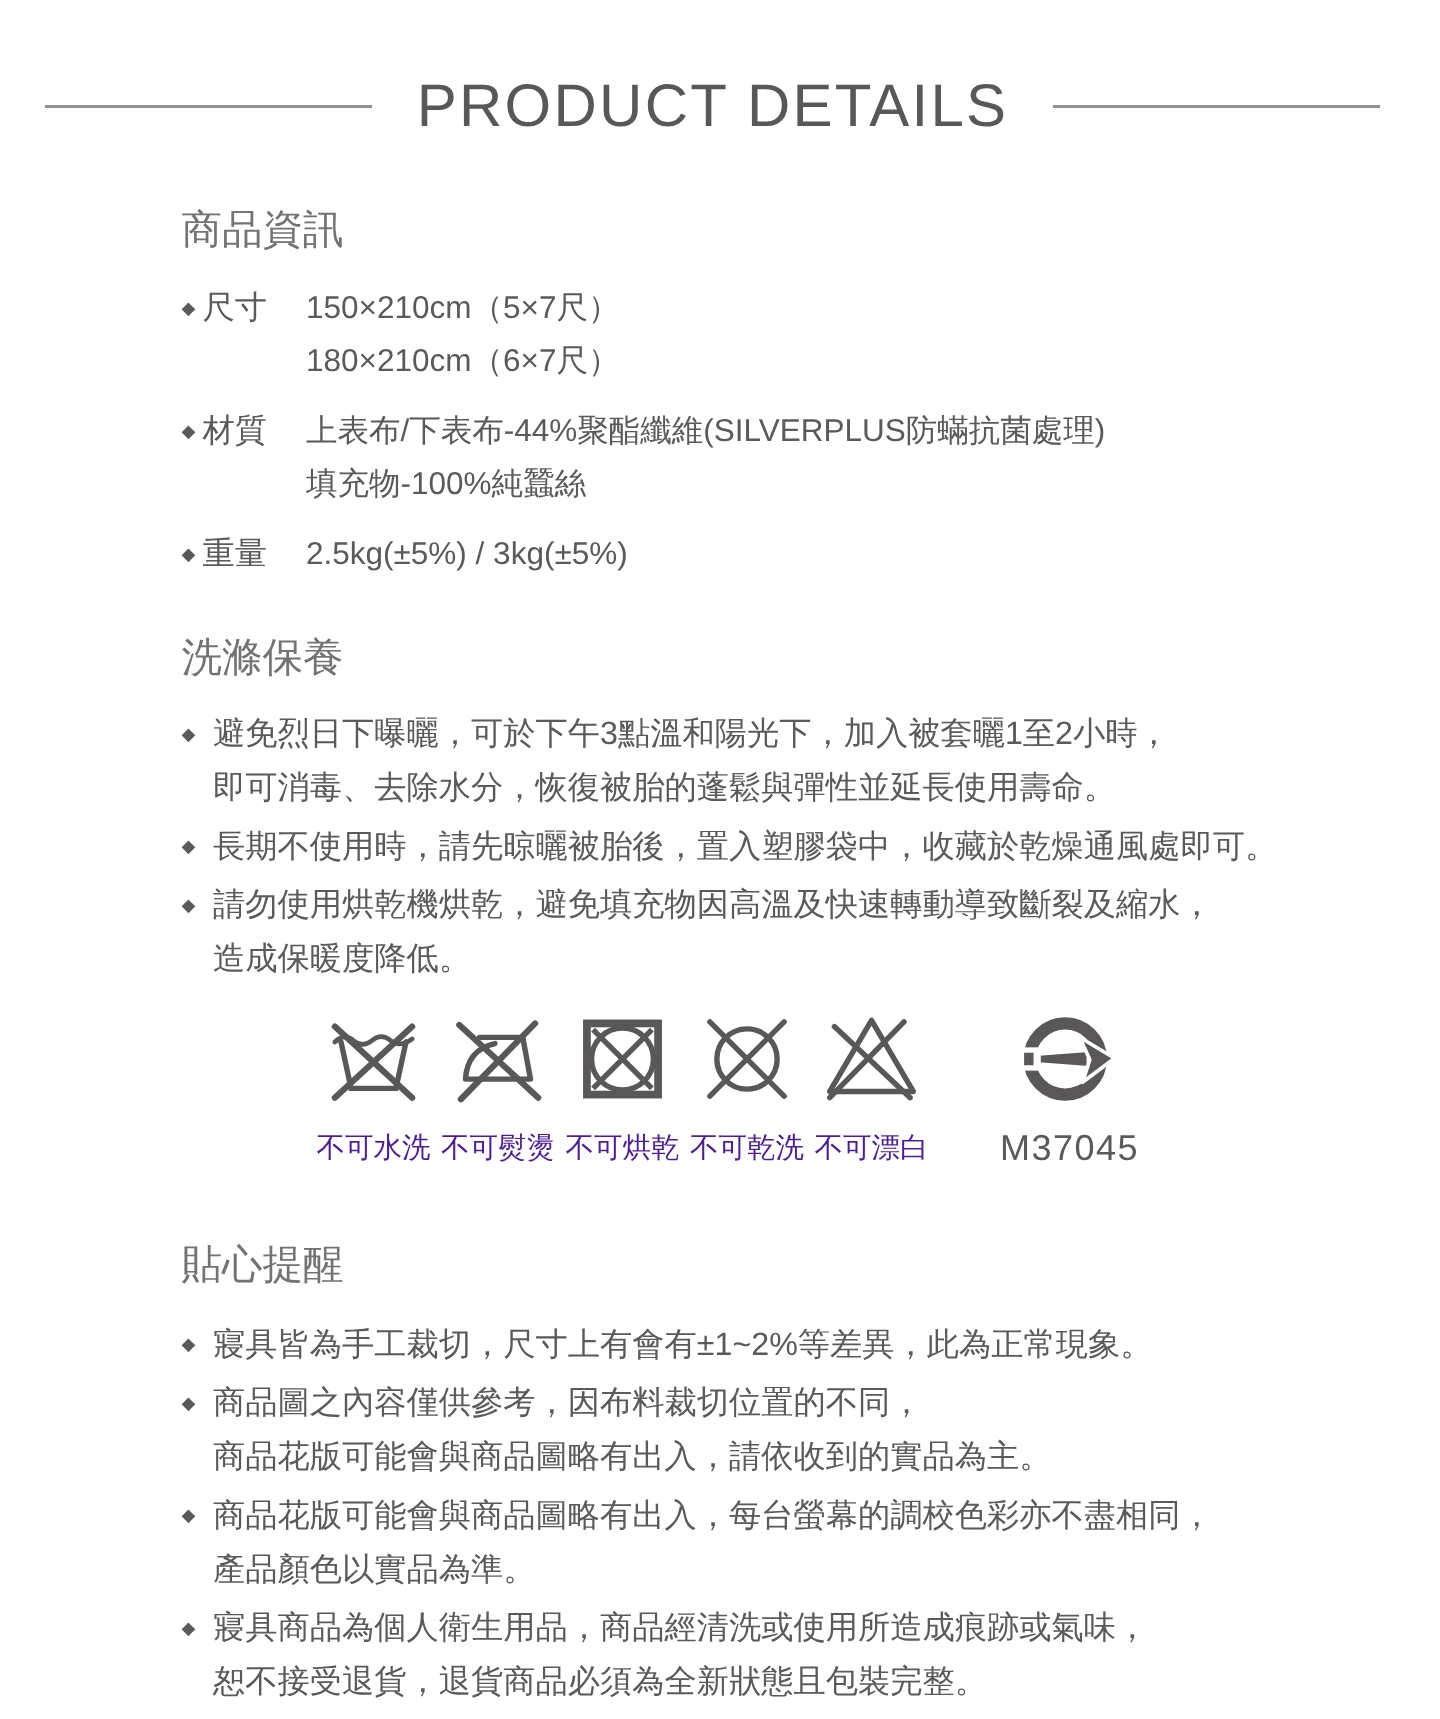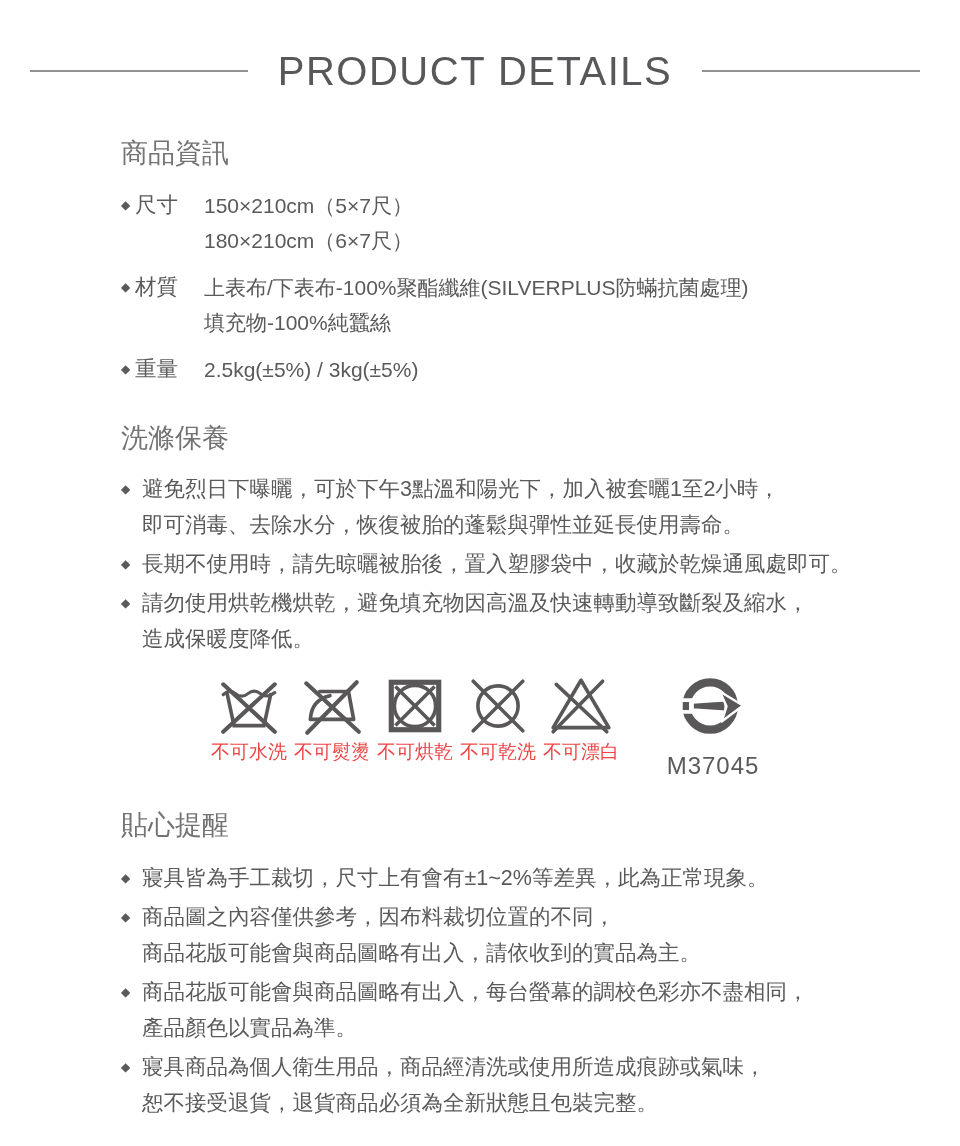--- a/index.html
+++ b/index.html
@@ -22,41 +22,41 @@
     font-size:40px; font-weight:400; letter-spacing:1.5px;
     color:#58585a; line-height:42px; white-space:nowrap;
   }
   
   .content { padding:0 40px 34px 121px; }
   .section-heading {
     font-size:27px; font-weight:400; color:#737373; line-height:30px;
   }
   .h-product { margin-top:46px; }
   .h-care    { margin-top:36px; }
-  .h-remind  { margin-top:30px; }
+  .h-remind  { margin-top:48px; }
 
   
   .pi-list { margin-top:20px; }
   .pi-item { display:flex; margin-bottom:12px; }
   .dia { font-size:12px; color:#5b5959; }
   .pi-item .dia { width:14px; line-height:35px; }
   .pi-label { width:47px; font-size:21.5px; line-height:35px; }
   .pi-value { margin-left:22px; font-size:21px; line-height:35px; }
 
   
   .bullet-list { margin-top:18px; }
   .bullet { display:flex; margin-bottom:3px; }
   .bullet .dia { width:21px; line-height:36px; }
   .b-text { flex:1; font-size:21.5px; line-height:36px; }
 
   
   .icons-row { display:flex; margin-top:16px; margin-left:95px; gap:17px; }
   .icon-col { width:66px; display:flex; flex-direction:column; align-items:center; }
   .icon-col svg { width:66px; height:66px; display:block; }
-  .icon-label { font-size:19px; color:#ef4444; white-space:nowrap; }
+  .icon-label { margin-top:13px; font-size:19px; color:#4c1d95; white-space:nowrap; }
   .logo-col { width:80px; margin-left:42px; display:flex; flex-direction:column; align-items:center; }
   .logo-col svg { width:70px; height:62px; display:block; margin-top:2px; }
   .cert-code { margin-top:15px; font-size:24px; letter-spacing:1px; color:#5b5959; }
 
   .reminder-list { margin-top:20px; }
 </style>
 </head>
 <body>
 
 <div class="page">
@@ -77,21 +77,21 @@
         <span class="pi-label">尺寸</span>
         <div class="pi-value">
           <div>150×210cm（5×7尺）</div>
           <div>180×210cm（6×7尺）</div>
         </div>
       </div>
       <div class="pi-item">
         <span class="dia">◆</span>
         <span class="pi-label">材質</span>
         <div class="pi-value">
-          <div>上表布/下表布-100%聚酯纖維(SILVERPLUS防蟎抗菌處理)</div>
+          <div>上表布/下表布-44%聚酯纖維(SILVERPLUS防蟎抗菌處理)</div>
           <div>填充物-100%純蠶絲</div>
         </div>
       </div>
       <div class="pi-item">
         <span class="dia">◆</span>
         <span class="pi-label">重量</span>
         <div class="pi-value">
           <div>2.5kg(±5%) / 3kg(±5%)</div>
         </div>
       </div>

